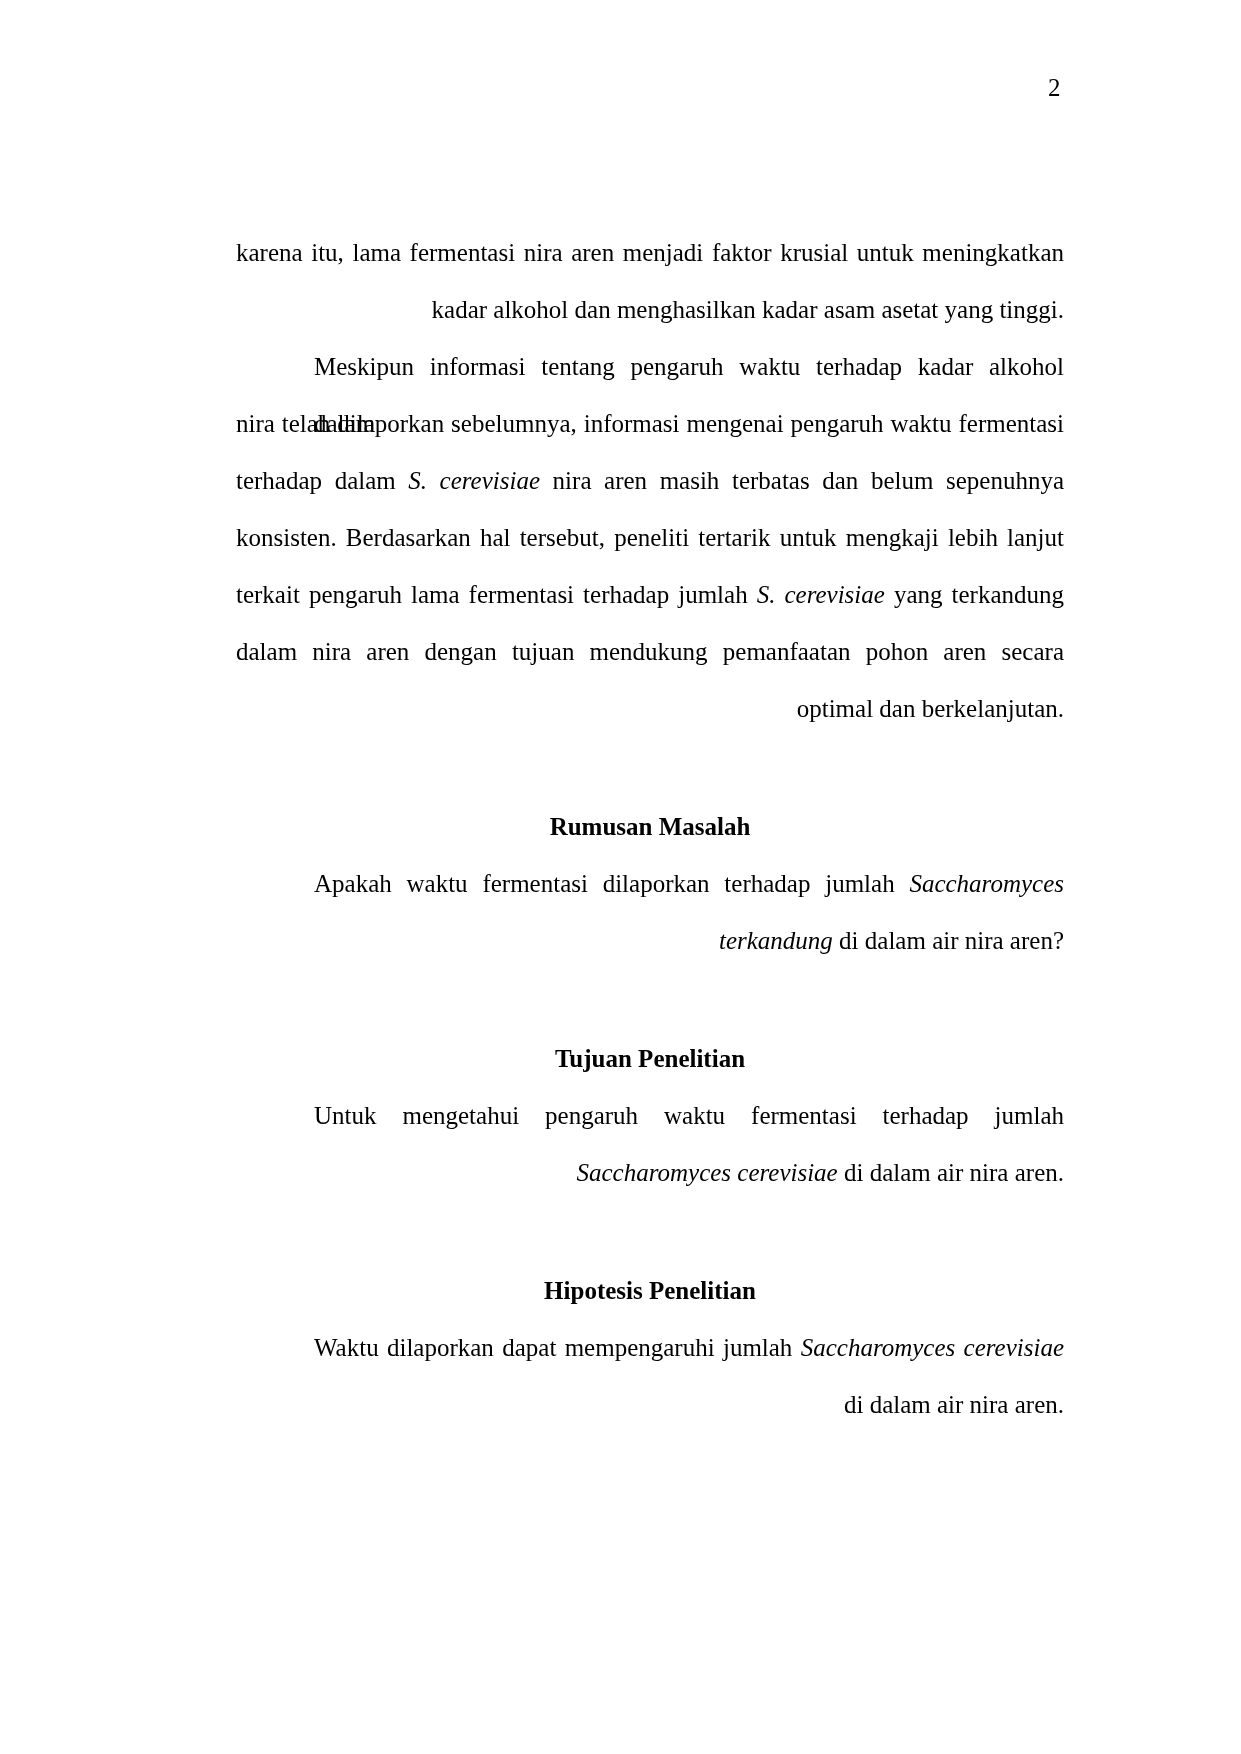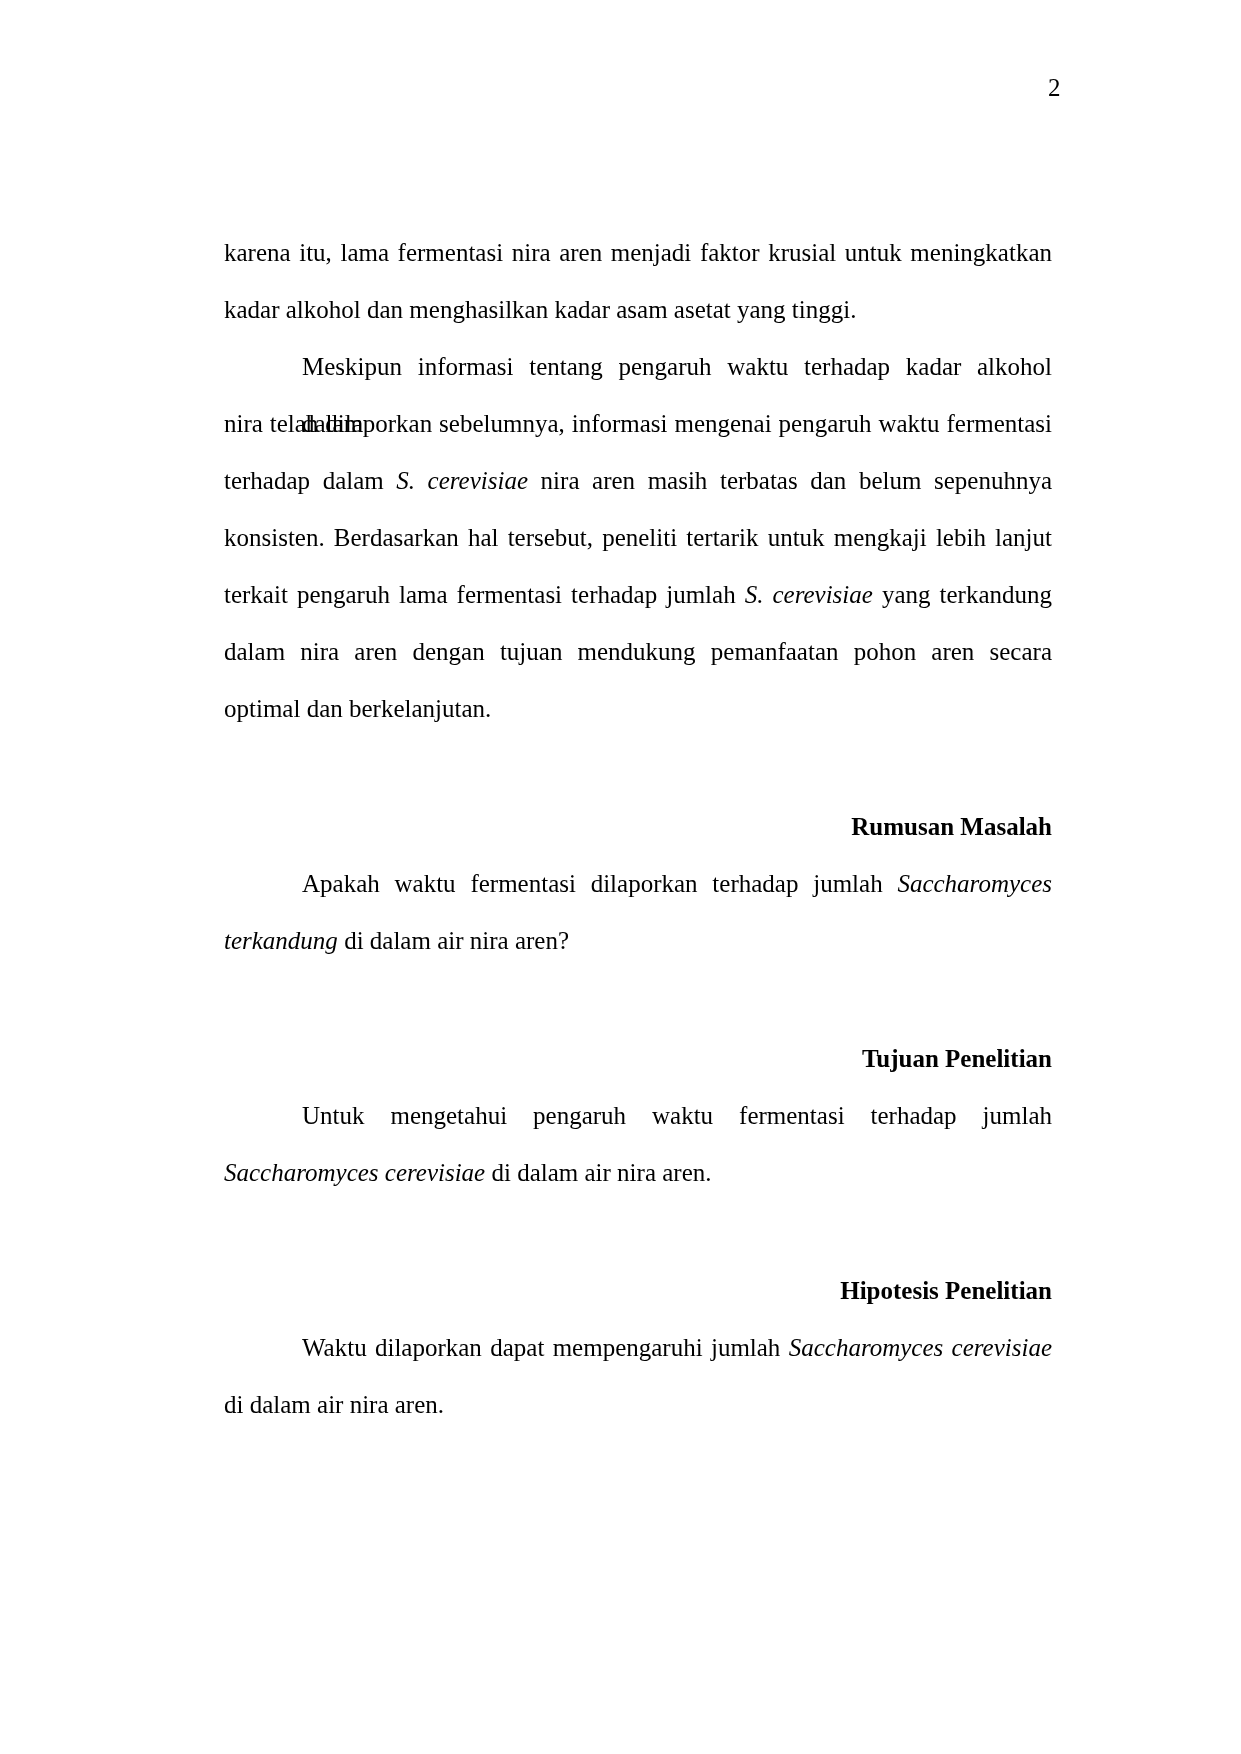--- a/index.html
+++ b/index.html
@@ -18,46 +18,46 @@
     overflow: hidden;
   }
   .page-number {
     position: absolute;
     left: 1048px;
     top: 73px;
     line-height: 30px;
   }
   .body-text {
     position: absolute;
-    left: 224px;
+    left: 236px;
     top: 224px;
     width: 828px;
   }
   .paragraph {
     margin: 0;
   }
   .line {
     height: 57px;
     line-height: 57px;
-    text-align: left;
+    text-align: right;
     white-space: normal;
   }
   .line.just {
     text-align: justify;
     text-align-last: justify;
   }
   .line.indent {
     padding-left: 78px;
   }
   .heading {
     font-weight: bold;
     height: 57px;
     line-height: 57px;
     margin-top: 61px;
-    text-align: right;
+    text-align: center;
   }
   .it {
     font-style: italic;
   }
 </style>
 </head>
 <body>
 
 <div class="page">
   <div class="page-number">2</div>

